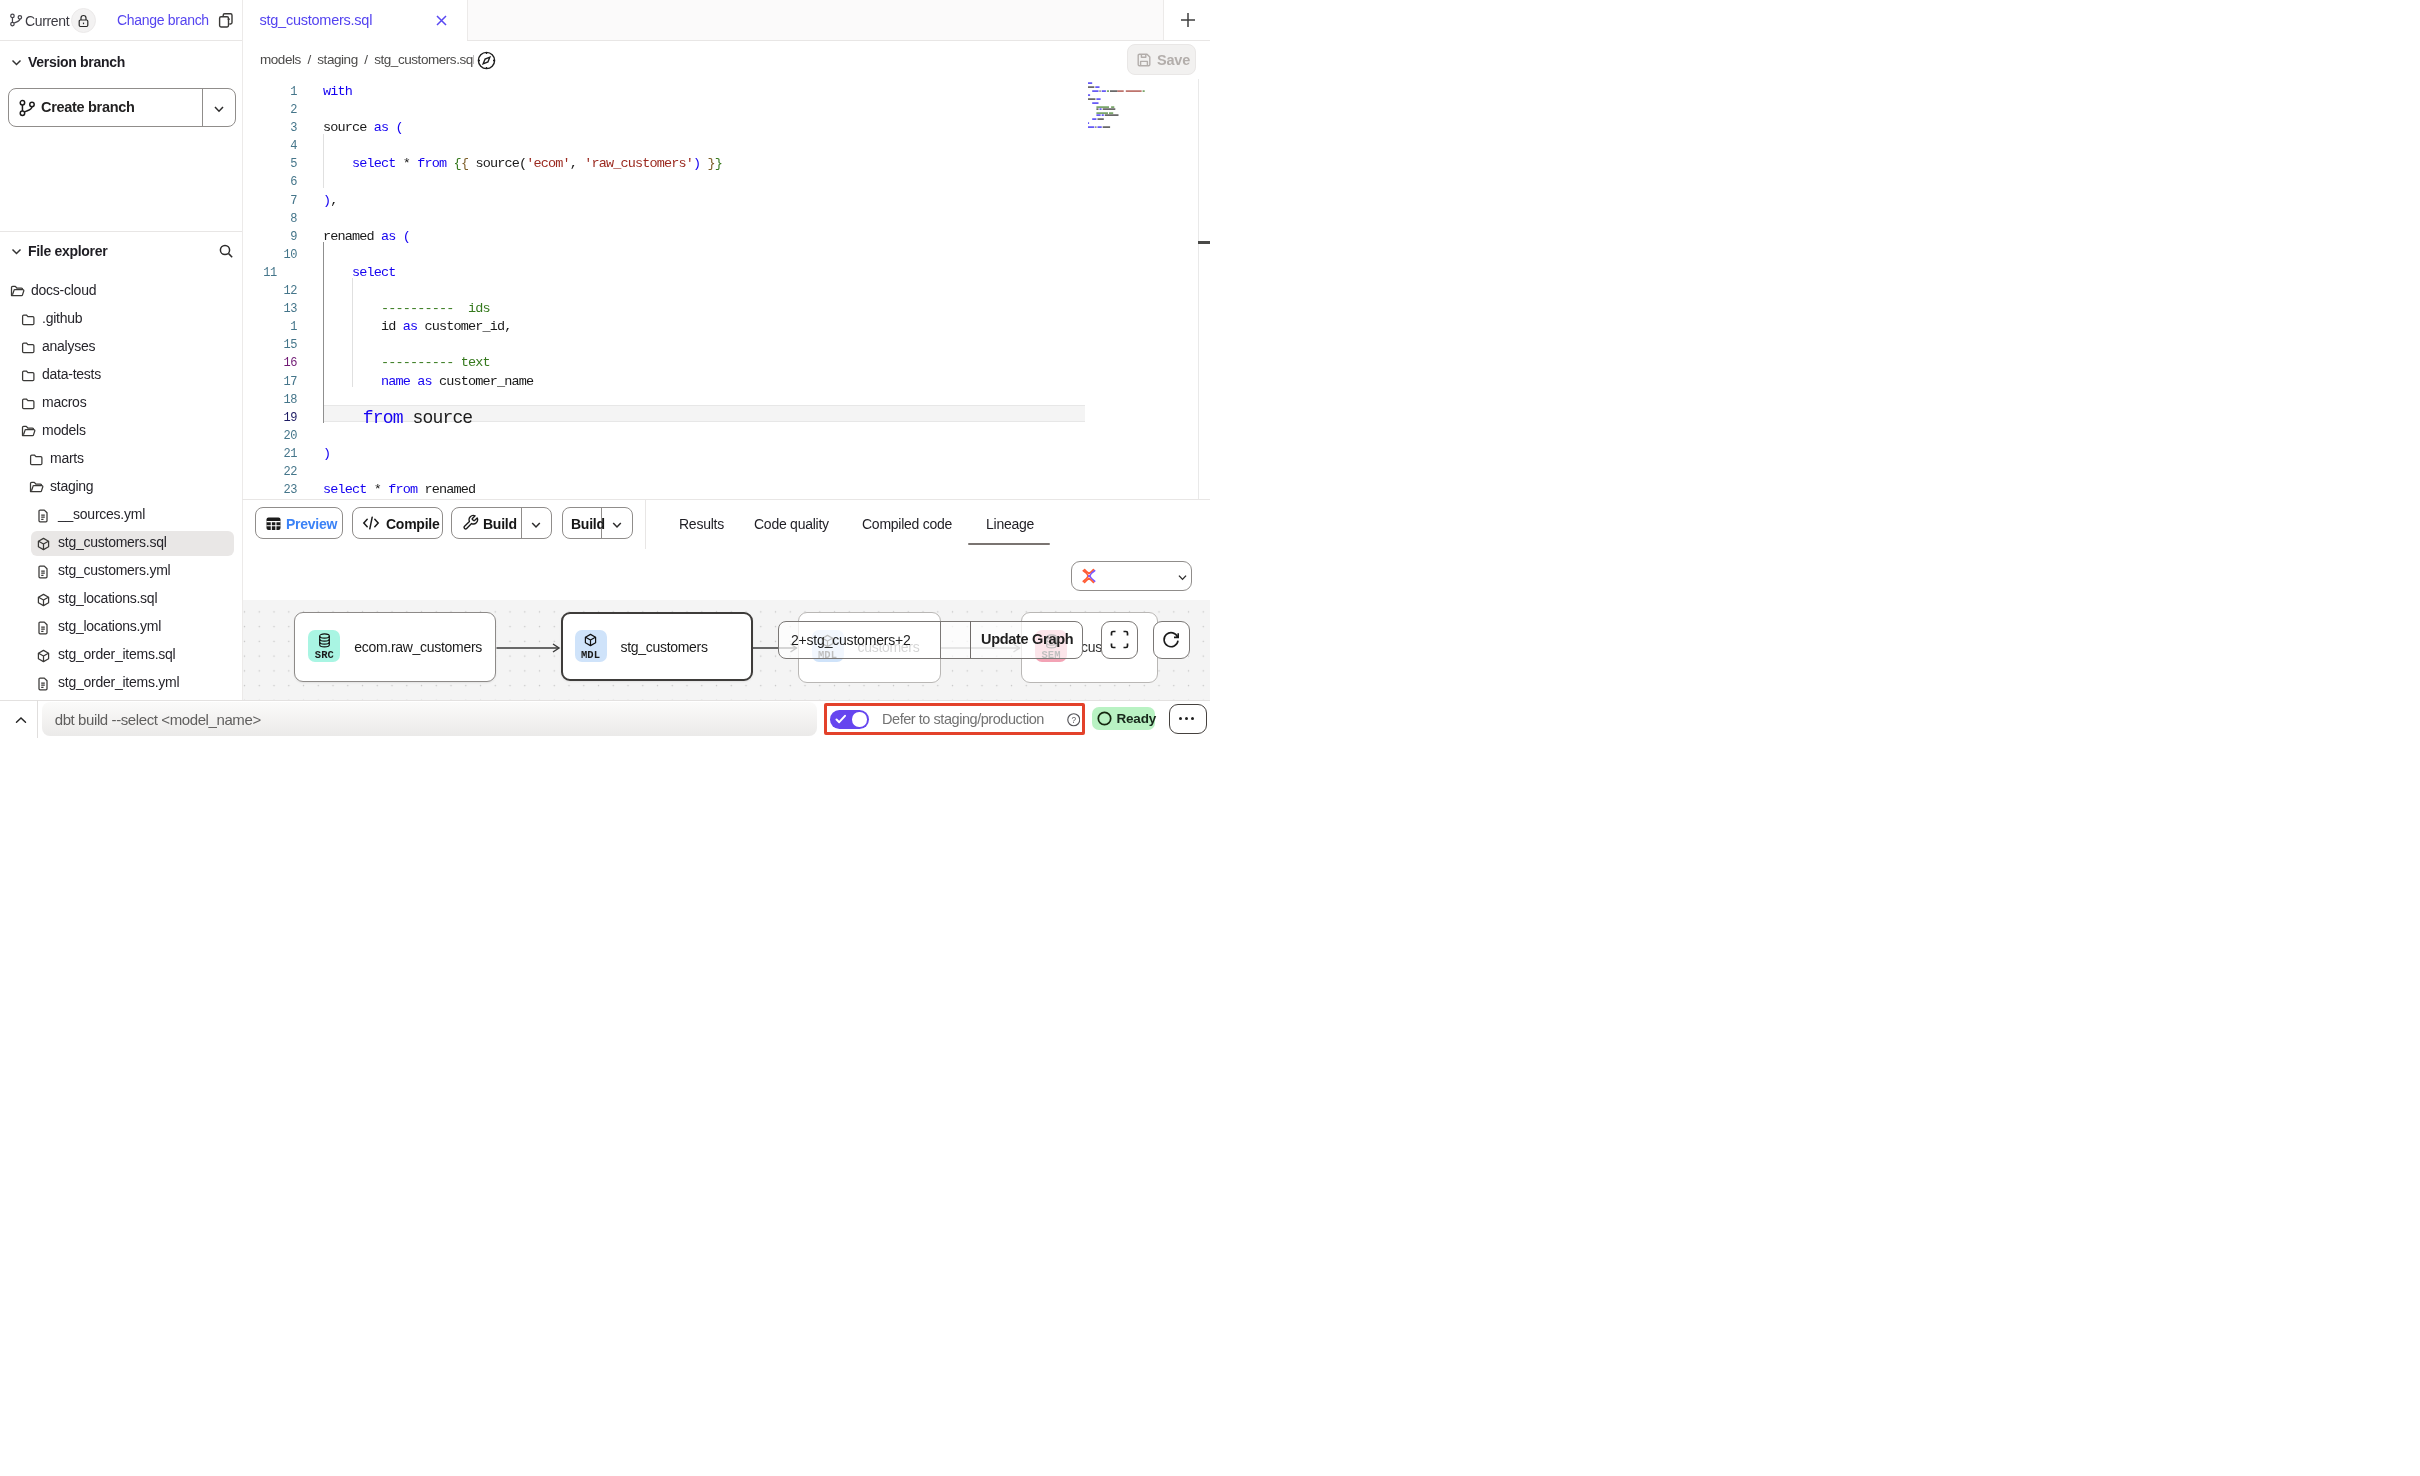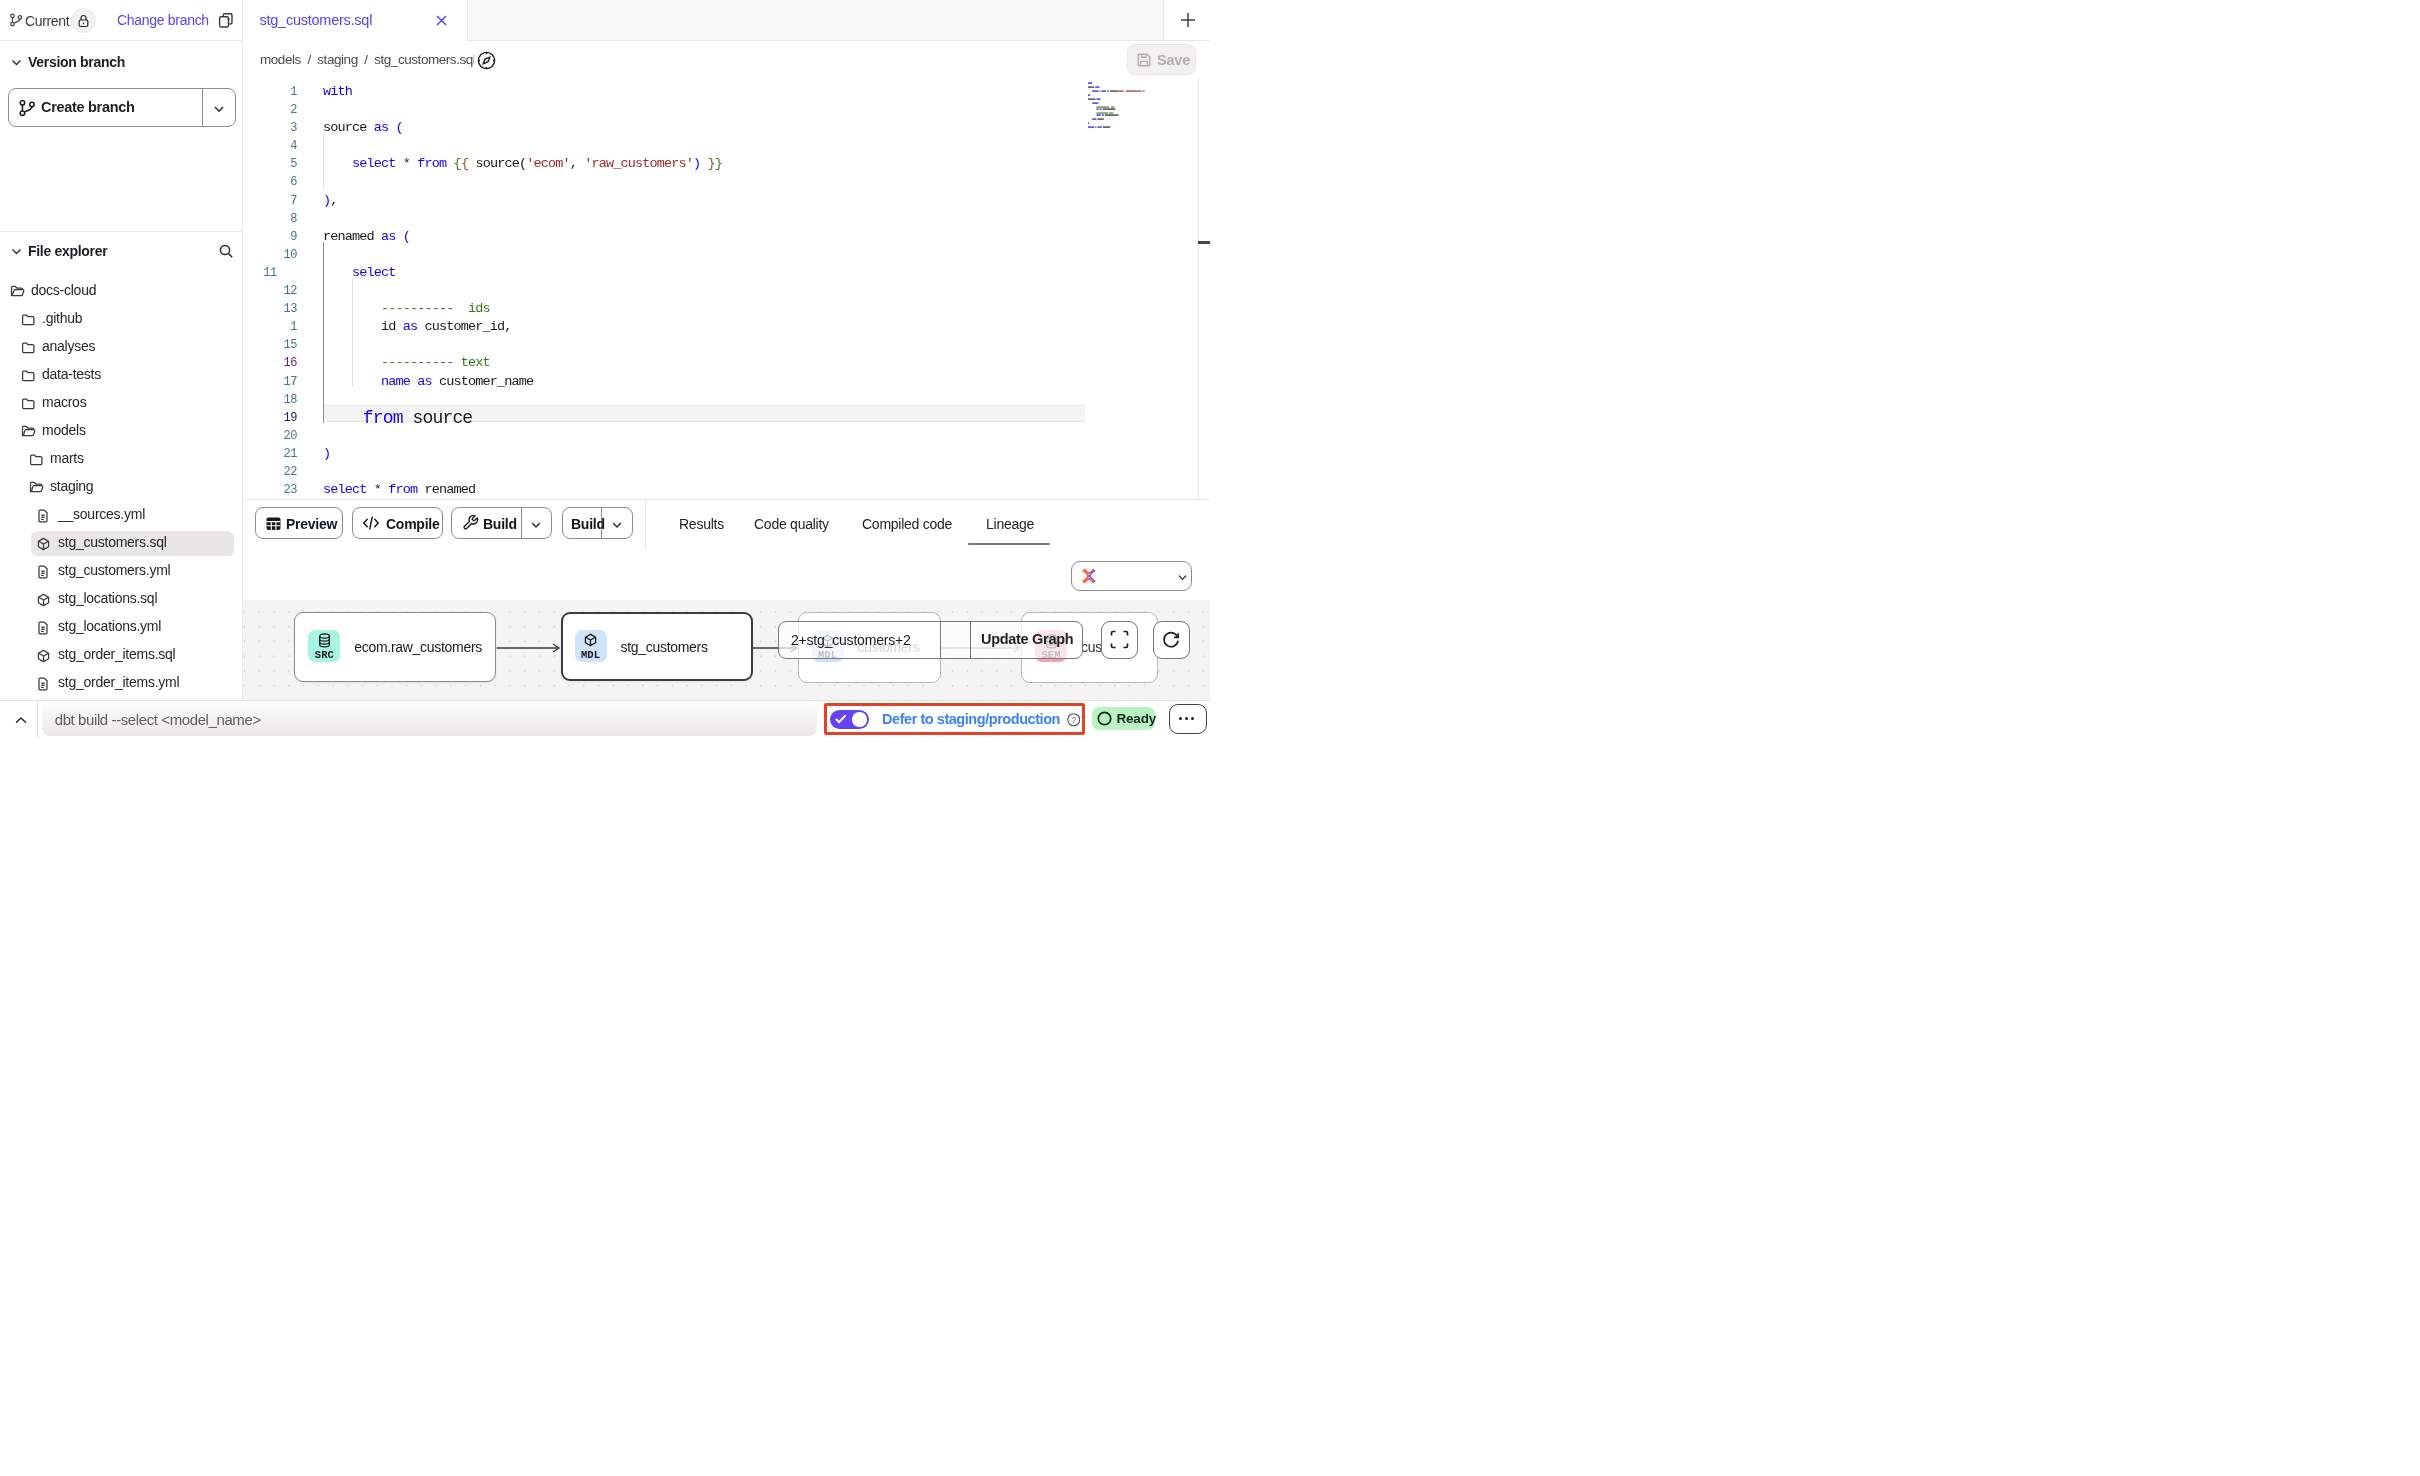--- a/index.html
+++ b/index.html
@@ -282,21 +282,21 @@
 <div class="abs" style="left:1157px;top:51.5px;font-size:14.5px;letter-spacing:-0.2px;font-weight:600;color:#b3aeab;">Save</div>
 
 <div class="abs" style="left:242px;top:499px;width:968px;height:1px;background:#e8e6e5;"></div>
 <div class="abs bd" style="left:255px;top:507px;width:88px;height:32px;"></div>
 <svg class="abs" style="left:265px;top:514.5px;" width="17" height="17" viewBox="0 0 17 17">
       <rect x="1.5" y="2.5" width="14" height="12.5" rx="2" fill="#1b1b1b"></rect>
       <g stroke="#fff" stroke-width="1.1">
         <path d="M1.5 6.6 H15.5 M1.5 10.8 H15.5 M6.3 6.6 V15 M10.9 6.6 V15"></path>
       </g>
     </svg>
-<div class="abs" style="left:286px;top:515.5px;font-size:14px;letter-spacing:-0.25px;font-weight:600;color:#0f172a;">Preview</div>
+<div class="abs" style="left:286px;top:515.5px;font-size:14px;letter-spacing:-0.25px;font-weight:600;color:#3b82f6;">Preview</div>
 <div class="abs bd" style="left:352px;top:507px;width:91px;height:32px;"></div>
 <svg class="abs" style="left:362px;top:515px;" width="18" height="16" viewBox="0 0 18 16">
       <g stroke="#1b1b1b" stroke-width="1.5" fill="none" stroke-linecap="round">
         <path d="M5.2 4.2 L1.8 8 L5.2 11.8 M12.8 4.2 L16.2 8 L12.8 11.8 M10.2 2.2 L7.8 13.8"></path>
       </g>
     </svg>
 <div class="abs" style="left:386px;top:515.5px;font-size:14px;letter-spacing:-0.25px;font-weight:600;color:#161616;">Compile</div>
 <div class="abs bd" style="left:451px;top:507px;width:101px;height:32px;"></div>
 <div class="abs" style="left:520.5px;top:508px;width:1px;height:30px;background:#908d8b;"></div>
 <svg class="abs" style="left:462px;top:514px;" width="17" height="17" viewBox="0 0 24 24">
@@ -413,21 +413,21 @@
       <path d="M2.5 8.2 L7 4 L11.5 8.2" stroke="#242424" stroke-width="1.45" fill="none" stroke-linecap="round"></path>
     </svg>
 <div class="abs" style="left:42.3px;top:702px;width:774.7px;height:33.5px;background:linear-gradient(#fbfbfa,#ebeae9);border-radius:8px;"></div>
 <div class="abs" style="left:54.7px;top:711px;font-size:15px;letter-spacing:-0.4px;color:#605f5e;">dbt build --select &lt;model_name&gt;</div>
 <div class="abs" style="left:823.5px;top:703px;width:261.5px;height:31.5px;border:3px solid #e3412a;border-radius:2px;background:#fff;"></div>
 <div class="abs" style="left:829.7px;top:710.2px;width:39px;height:18.7px;background:#6545ef;border-radius:9.4px;"></div>
 <svg class="abs" style="left:835px;top:714px;" width="12" height="11" viewBox="0 0 12 11">
       <path d="M1.5 5.5 L4.2 8.2 L10 1.8" stroke="#fff" stroke-width="2" fill="none" stroke-linecap="round" stroke-linejoin="round"></path>
     </svg>
 <div class="abs" style="left:852.4px;top:712.4px;width:14.4px;height:14.4px;background:#fff;border-radius:50%;"></div>
-<div class="abs" style="left:882px;top:710.5px;font-size:14.5px;letter-spacing:-0.45px;font-weight:700;color:#3b82f6;">Defer to staging/production</div>
+<div class="abs" style="left:882px;top:710.5px;font-size:14.5px;letter-spacing:-0.45px;font-weight:400;color:#737373;">Defer to staging/production</div>
 <svg class="abs" style="left:1066.5px;top:713px;" width="13.5" height="13.5" viewBox="0 0 14 14">
       <g stroke="#55555a" stroke-width="1.2" fill="none">
         <circle cx="7" cy="7" r="6.2"></circle>
       </g>
       <text x="7" y="10" font-size="8.5" text-anchor="middle" fill="#55555a" font-family="Liberation Sans">?</text>
     </svg>
 <div class="abs" style="left:1092.3px;top:706.8px;width:62.7px;height:23.7px;background:#b9f2c3;border-radius:7px;"></div>
 <svg class="abs" style="left:1097px;top:711.3px;" width="15" height="15" viewBox="0 0 15 15">
       <circle cx="7.5" cy="7.5" r="6.2" stroke="#15270f" stroke-width="1.7" fill="none"></circle>
     </svg>

